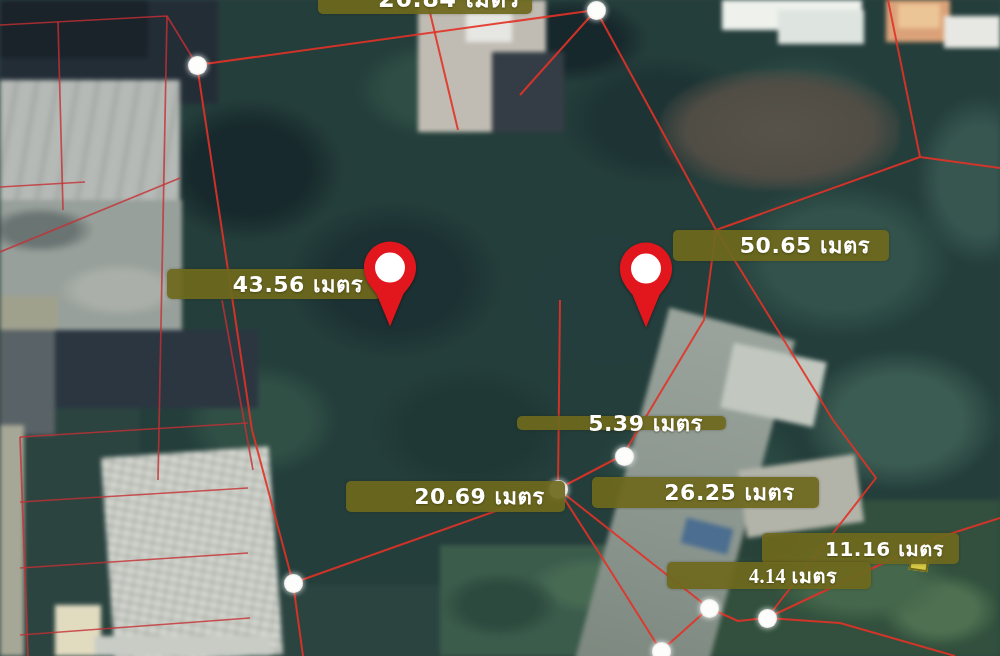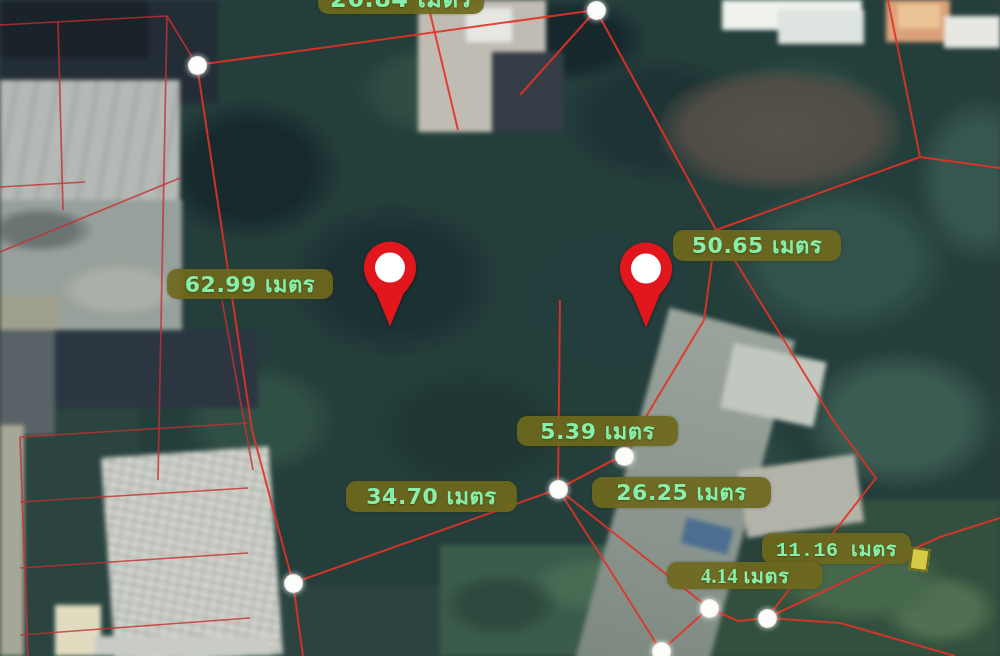--- a/index.html
+++ b/index.html
@@ -7,23 +7,23 @@
          font-family:"DejaVu Sans","Liberation Sans",sans-serif;background:#2b4440;}
   .bg{position:absolute;inset:0;filter:blur(2.3px) saturate(.95);}
   .bg div{position:absolute;}
   .overlay{position:absolute;inset:0;pointer-events:none;}
   svg.lines{position:absolute;inset:0;}
   polyline.tone-a{fill:none;stroke:#e23227;stroke-width:2;opacity:.9;stroke-linejoin:round;}
   polyline.tone-b{fill:none;stroke:#c52f33;stroke-width:1.7;opacity:.8;stroke-linejoin:round;}
   .vertex{position:absolute;width:19px;height:19px;border-radius:50%;background:#fdfdfb;
           box-shadow:0 0 5px 1px rgba(255,255,255,.65), inset 0 0 2px rgba(160,160,150,.5);}
   .m-label{position:absolute;display:flex;align-items:center;justify-content:center;
-           background:rgba(110,104,29,.93);color:#86efac;font-weight:bold;
-           white-space:nowrap;border-radius:10px;letter-spacing:.5px;
-           text-shadow:0 1px 2px rgba(50,46,0,.55);box-shadow:0 0 3px rgba(40,40,10,.35);}
+           background:rgba(110,104,29,.93);color:#ffffff;font-weight:bold;
+           white-space:nowrap;border-radius:5px;letter-spacing:.5px;
+           text-shadow:0 1px 2px rgba(50,46,0,.55);box-shadow:0 0 3px rgba(40,40,10,.35);padding-left:48px;}
   .pin{position:absolute;filter:drop-shadow(0 1px 1.5px rgba(0,0,0,.45));}
   .tag{position:absolute;background:#d6c945;border:2px solid #6e691d;transform:rotate(8deg);}
 </style>
 </head>
 <body>
 
 <div class="stage">
 
   <div class="bg">
     <div style="left:140px;top:0;width:860px;height:585px;background:
@@ -121,26 +121,26 @@
         <div class="vertex" style="left: 614.5px; top: 446.5px;"></div>
         <div class="vertex" style="left: 548.5px; top: 479.5px;"></div>
         <div class="vertex" style="left: 283.5px; top: 573.5px;"></div>
         <div class="vertex" style="left: 699.5px; top: 598.5px;"></div>
         <div class="vertex" style="left: 757.5px; top: 608.5px;"></div>
         <div class="vertex" style="left: 651.5px; top: 641.5px;"></div>
       </div>
     <div class="tag" style="left:910px;top:548px;width:15px;height:19px;"></div>
     <div id="label-layer">
         <div class="m-label" style="left: 318px; top: -18px; width: 166px; height: 32px; font-size: 24px;">26.84 เมตร</div>
-        <div class="m-label" style="left: 167px; top: 269px; width: 166px; height: 30px; font-size: 22px;">62.99 เมตร</div>
+        <div class="m-label" style="left: 167px; top: 269px; width: 166px; height: 30px; font-size: 22px;">43.56 เมตร</div>
         <div class="m-label" style="left: 673px; top: 230px; width: 168px; height: 31px; font-size: 22px;">50.65 เมตร</div>
-        <div class="m-label" style="left: 517px; top: 416px; width: 161px; height: 30px; font-size: 22px;">5.39 เมตร</div>
+        <div class="m-label" style="left: 517px; top: 416px; width: 161px; height: 14px; font-size: 22px;">5.39 เมตร</div>
         <div class="m-label" style="left: 592px; top: 477px; width: 179px; height: 31px; font-size: 22px;">26.25 เมตร</div>
-        <div class="m-label" style="left: 346px; top: 481px; width: 171px; height: 31px; font-size: 22px;">34.70 เมตร</div>
-        <div class="m-label" style="left: 762px; top: 533px; width: 149px; height: 31px; font-size: 20px; font-family: Liberation Mono, monospace;">11.16 เมตร</div>
+        <div class="m-label" style="left: 346px; top: 481px; width: 171px; height: 31px; font-size: 22px;">20.69 เมตร</div>
+        <div class="m-label" style="left: 762px; top: 533px; width: 149px; height: 31px; font-size: 20px;">11.16 เมตร</div>
         <div class="m-label" style="left: 667px; top: 562px; width: 156px; height: 27px; font-size: 20px; font-family: Liberation Serif, serif;">4.14 เมตร</div>
       </div>
     <div id="pin-layer">
         <div class="pin" style="left: 361px; top: 239px;"><svg viewBox="0 0 60 92" width="58" height="90">
             <path d="M30 2 C15 2 3 14 3 29 C3 40 9 48 16 56 L30 90 L44 56 C51 48 57 40 57 29 C57 14 45 2 30 2 Z" fill="#e2161d"></path>
             <circle cx="30" cy="29" r="15.5" fill="#ffffff"></circle>
           </svg></div>
         <div class="pin" style="left: 617px; top: 240px;"><svg viewBox="0 0 60 92" width="58" height="90">
             <path d="M30 2 C15 2 3 14 3 29 C3 40 9 48 16 56 L30 90 L44 56 C51 48 57 40 57 29 C57 14 45 2 30 2 Z" fill="#e2161d"></path>
             <circle cx="30" cy="29" r="15.5" fill="#ffffff"></circle>

